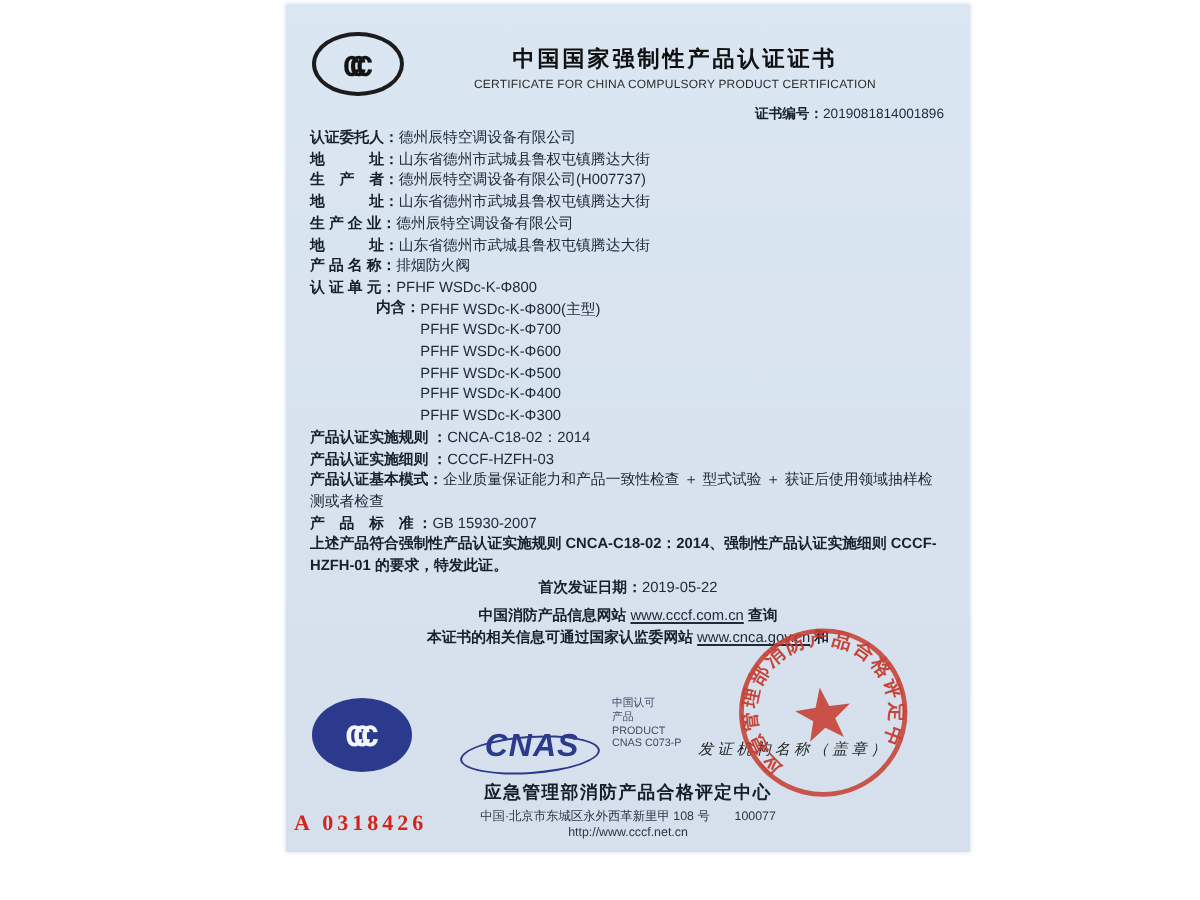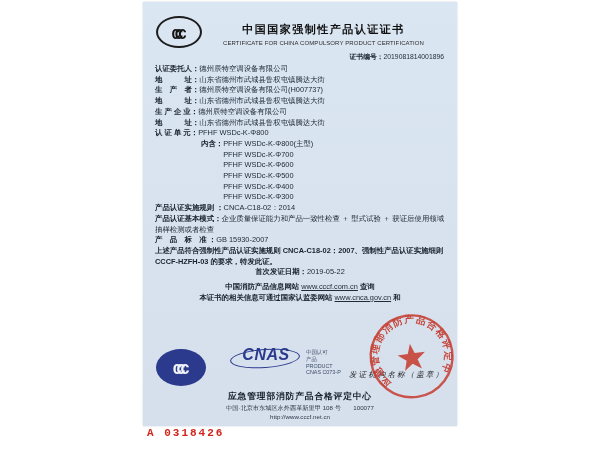--- a/index.html
+++ b/index.html
@@ -2,21 +2,21 @@
 <html><head>
 <meta charset="utf-8">
 <style>
   html,body{margin:0;padding:0;}
   body{
     width:600px;height:450px;position:relative;background:#ffffff;overflow:hidden;
     font-family:"Liberation Sans","DejaVu Sans",sans-serif;
     -webkit-font-smoothing:antialiased;
   }
   .cert{
-    position:absolute;left:143px;top:2px;width:314px;height:424px;
+    position:absolute;left:143px;top:2px;width:342px;height:424px;
     background:linear-gradient(180deg,#dbe6f3 0%,#d8e2ef 60%,#d6e0ed 100%);
     box-sizing:border-box;color:#242f3c;box-shadow:0 0 2px rgba(120,140,170,.35);
   }
   
   .hdr{display:flex;align-items:flex-start;padding:14px 12px 0 13px;}
   .ccc-outline{
     width:46px;height:32px;border:2px solid #1c1c1c;border-radius:50%;
     display:flex;align-items:center;justify-content:center;flex:0 0 auto;box-sizing:border-box;
   }
   .ccc-glyph{font-weight:bold;font-size:15px;letter-spacing:-5px;color:#141414;
@@ -24,48 +24,48 @@
   .titles{flex:1;text-align:center;padding-top:6px;}
   .title-cn{font-size:11px;font-weight:bold;letter-spacing:1.5px;color:#101010;}
   .title-en{font-size:6px;color:#2c2c2c;margin-top:3px;letter-spacing:.1px;}
   .cert-no{ text-align:right;padding-right:13px;font-size:6.8px;margin-top:4px;color:#1e2838;}
   .cert-no .lbl{font-weight:bold;}
   
   .docbody{padding:2px 12px 0 12px;font-size:7.4px;line-height:10.7px;color:#202b39;}
   .lbl{font-weight:bold;color:#17212e;text-align:center;}
   .row{white-space:nowrap;}
   .models-row{display:flex;white-space:nowrap;}
-  .models-row .lbl{margin-left:46px;font-family:Liberation Mono, monospace;}
+  .models-row .lbl{margin-left:33px;font-family:Liberation Mono, monospace;}
   .wrapping{white-space:normal;}
   .center{text-align:center;white-space:nowrap;}
   .notes{text-align:center;margin-top:4px;}
   .ulink{text-decoration:underline;}
   
   .ccc-filled{
     position:absolute;left:13px;top:347px;width:50px;height:37px;background:#2b3a8c;
     border-radius:50%;display:flex;align-items:center;justify-content:center;z-index:2;
   }
   .ccc-filled .ccc-glyph{color:#f2f5fb;font-size:16px;letter-spacing:-5px;transform:scaleY(1.2);padding-right:5px;}
-  .cnas{position:absolute;left:85px;top:340px;width:76px;height:33px;z-index:2;}
+  .cnas{position:absolute;left:85px;top:359px;width:76px;height:33px;z-index:2;}
   .cnas-ring{position:absolute;left:2px;top:7px;width:70px;height:19px;border:1.5px solid #2b3a8c;
     border-radius:50%;transform:rotate(-4deg);box-sizing:border-box;}
   .cnas-word{position:absolute;left:0;top:5px;width:100%;text-align:center;font-size:16px;
     font-weight:bold;font-style:italic;color:#2b3a8c;letter-spacing:.5px;line-height:1;}
   .cnas-desc{position:absolute;left:163px;top:347px;font-size:5.4px;line-height:6.8px;
     color:#3c4a66;z-index:2;}
   .stamp{position:absolute;left:219px;top:307px;width:100px;height:100px;z-index:5;
     transform:rotate(-8deg);opacity:.93;}
   .issuer-sign{position:absolute;left:206px;top:368px;z-index:4;font-size:7.6px;
     letter-spacing:2px;color:#262626;font-style:italic;font-family:"DejaVu Serif","Liberation Serif",serif;}
   .footer-org{position:absolute;left:0;right:0;top:389px;text-align:center;font-size:8.8px;
     font-weight:bold;letter-spacing:.8px;color:#141f2c;z-index:1;}
   .footer-addr{position:absolute;left:0;right:0;top:402px;text-align:center;font-size:6.2px;color:#2b3545;z-index:1;}
   .footer-url{position:absolute;left:0;right:0;top:411px;text-align:center;font-size:6.2px;color:#2b3545;z-index:1;}
-  .serial{position:absolute;left:147px;top:427px;color:#d2251c;font-size:11px;font-weight:bold;
-    letter-spacing:2px;font-family:Liberation Mono, monospace;}
+  .serial{position:absolute;left:147px;top:406px;color:#d2251c;font-size:11px;font-weight:bold;
+    letter-spacing:2px;font-family:Liberation Serif, serif;}
 </style>
 </head>
 <body>
 
 <div class="cert">
 
   <div class="hdr">
     <div class="ccc-outline">
       <span class="ccc-glyph">ccc</span>
     </div>
@@ -79,44 +79,46 @@
     <span class="lbl">证书编号：</span><span>2019081814001896</span>
   </div>
 
   <div class="docbody">
     <div class="row"><span class="lbl">认证委托人：</span><span>德州辰特空调设备有限公司</span></div>
     <div class="row"><span class="lbl">地　　　址：</span><span>山东省德州市武城县鲁权屯镇腾达大街</span></div>
     <div class="row"><span class="lbl">生　产　者：</span><span>德州辰特空调设备有限公司(H007737)</span></div>
     <div class="row"><span class="lbl">地　　　址：</span><span>山东省德州市武城县鲁权屯镇腾达大街</span></div>
     <div class="row"><span class="lbl">生 产 企 业：</span><span>德州辰特空调设备有限公司</span></div>
     <div class="row"><span class="lbl">地　　　址：</span><span>山东省德州市武城县鲁权屯镇腾达大街</span></div>
+    <div class="row"><span class="lbl">产 品 名 称：</span><span>排烟防火阀</span></div>
     <div class="row"><span class="lbl">认 证 单 元：</span><span>PFHF WSDc-K-Φ800</span></div>
 
     <div class="models-row">
       <span class="lbl">内含：</span>
       <div>
         <div>PFHF WSDc-K-Φ800(主型)</div>
         <div>PFHF WSDc-K-Φ700</div>
         <div>PFHF WSDc-K-Φ600</div>
         <div>PFHF WSDc-K-Φ500</div>
         <div>PFHF WSDc-K-Φ400</div>
         <div>PFHF WSDc-K-Φ300</div>
       </div>
     </div>
 
     <div class="row"><span class="lbl">产品认证实施规则 ：</span><span>CNCA-C18-02：2014</span></div>
+    <div class="row"><span class="lbl">产品认证实施细则 ：</span><span>CCCF-HZFH-03</span></div>
 
     <div class="wrapping">
       <span class="lbl">产品认证基本模式：</span><span>企业质量保证能力和产品一致性检查 ＋ 型式试验 ＋ 获证后使用领域抽样检测或者检查</span>
     </div>
 
     <div class="row"><span class="lbl">产　品　标　准 ：</span><span>GB 15930-2007</span></div>
 
     <div class="wrapping">
-      <span class="lbl">上述产品符合强制性产品认证实施规则 CNCA-C18-02：2007、强制性产品认证实施细则 CCCF-HZFH-03 的要求，特发此证。</span>
+      <span class="lbl">上述产品符合强制性产品认证实施规则 CNCA-C18-02：2014、强制性产品认证实施细则 CCCF-HZFH-01 的要求，特发此证。</span>
     </div>
 
     <div class="center">
       <span class="lbl">首次发证日期：</span><span>2019-05-22</span>
     </div>
 
     <div class="notes">
       <div>
         <span class="lbl">中国消防产品信息网站 </span><span class="ulink">www.cccf.com.cn</span><span class="lbl"> 查询</span>
       </div>

